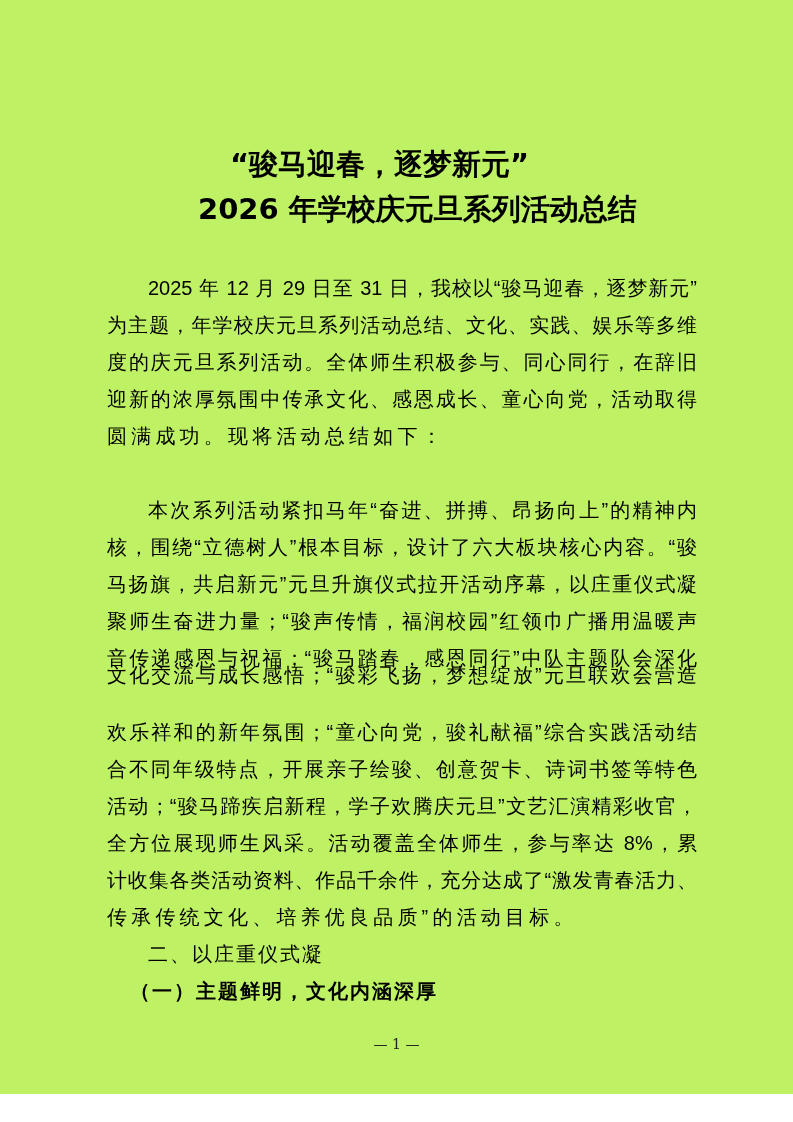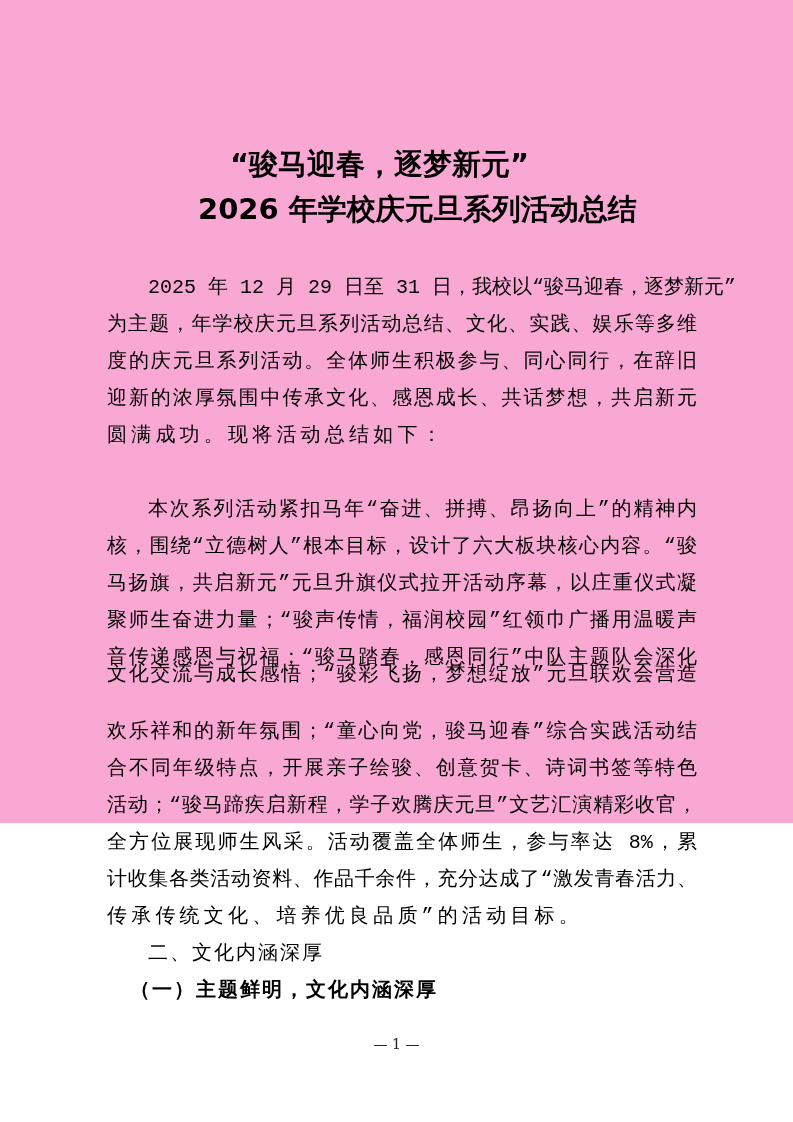--- a/index.html
+++ b/index.html
@@ -1,56 +1,56 @@
 <!DOCTYPE html>
 <html><head>
 <meta charset="utf-8">
 <style>
   html, body { margin: 0; padding: 0; background: #ffffff; }
   body { width: 793px; height: 1122px; position: relative; overflow: hidden;
          font-family: "DejaVu Serif", "Liberation Serif", serif; color: #000; }
-  .page { position: absolute; left: 0; top: 0; width: 793px; height: 823px; background: #f9a8d4; }
+  .page { position: absolute; left: 0; top: 0; width: 793px; height: 1094px; background: #bef264; }
   .title { position: absolute; font-family: "DejaVu Sans", "Liberation Sans", sans-serif;
            font-weight: bold; font-size: 29px; white-space: nowrap; letter-spacing: 0px; }
   .t1 { left: 230px; top: 145px; }
   .t2 { left: 198px; top: 190px; text-align: right; }
   .line { position: absolute; left: 107px; width: 590px; height: 30px; font-size: 20px;
           line-height: 30px; white-space: nowrap; text-align: justify; text-align-last: justify;
-          font-family: Liberation Mono, monospace; font-weight: 300; }
+          font-family: Liberation Sans, sans-serif; font-weight: 300; }
   .indent { left: 148px; width: 549px; }
   .short { text-align-last: left; letter-spacing: 4.2px; }
   .heading { text-align-last: left; letter-spacing: 2px; }
   .sub { left: 148px; width: 549px; text-align-last: left; letter-spacing: 2px; font-weight: bold; }
   .footer { position: absolute; left: 0; width: 793px; top: 1036px; text-align: center;
             font-size: 14px; color: #222; font-family: "DejaVu Serif", "Liberation Serif", serif; }
 </style>
 </head>
 <body>
 
 <div class="page">
   <div class="title t1">“骏马迎春，逐梦新元”</div>
   <div class="title t2">2026 年学校庆元旦系列活动总结</div>
 
   <div class="line indent" style="top:273px">2025 年 12 月 29 日至 31 日，我校以“骏马迎春，逐梦新元”</div>
   <div class="line" style="top:310px">为主题，年学校庆元旦系列活动总结、文化、实践、娱乐等多维</div>
   <div class="line" style="top:347px">度的庆元旦系列活动。全体师生积极参与、同心同行，在辞旧</div>
-  <div class="line" style="top:384px">迎新的浓厚氛围中传承文化、感恩成长、共话梦想，共启新元</div>
+  <div class="line" style="top:384px">迎新的浓厚氛围中传承文化、感恩成长、童心向党，活动取得</div>
   <div class="line short" style="top:421px">圆满成功。现将活动总结如下：</div>
 
 
   <div class="line indent" style="top:495px">本次系列活动紧扣马年“奋进、拼搏、昂扬向上”的精神内</div>
   <div class="line" style="top:569px">马扬旗，共启新元”元旦升旗仪式拉开活动序幕，以庄重仪式凝</div>
   <div class="line" style="top:532px">核，围绕“立德树人”根本目标，设计了六大板块核心内容。“骏</div>
   <div class="line" style="top:606px">聚师生奋进力量；“骏声传情，福润校园”红领巾广播用温暖声</div>
   <div class="line" style="top:643px">音传递感恩与祝福；“骏马踏春，感恩同行”中队主题队会深化</div>
   <div class="line" style="top:660px">文化交流与成长感悟；“骏彩飞扬，梦想绽放”元旦联欢会营造</div>
-  <div class="line" style="top:717px">欢乐祥和的新年氛围；“童心向党，骏马迎春”综合实践活动结</div>
+  <div class="line" style="top:717px">欢乐祥和的新年氛围；“童心向党，骏礼献福”综合实践活动结</div>
   <div class="line" style="top:754px">合不同年级特点，开展亲子绘骏、创意贺卡、诗词书签等特色</div>
   <div class="line" style="top:791px">活动；“骏马蹄疾启新程，学子欢腾庆元旦”文艺汇演精彩收官，</div>
   <div class="line" style="top:828px">全方位展现师生风采。活动覆盖全体师生，参与率达 8%，累</div>
   <div class="line" style="top:865px">计收集各类活动资料、作品千余件，充分达成了“激发青春活力、</div>
   <div class="line short" style="top:902px">传承传统文化、培养优良品质”的活动目标。</div>
 
-  <div class="line indent heading" style="top:939px">二、文化内涵深厚</div>
+  <div class="line indent heading" style="top:939px">二、以庄重仪式凝</div>
   <div class="line sub" style="top:976px; left:130px;">（一）主题鲜明，文化内涵深厚</div>
 
   <div class="footer">— 1 —</div>
 </div>
 
 </body></html>

